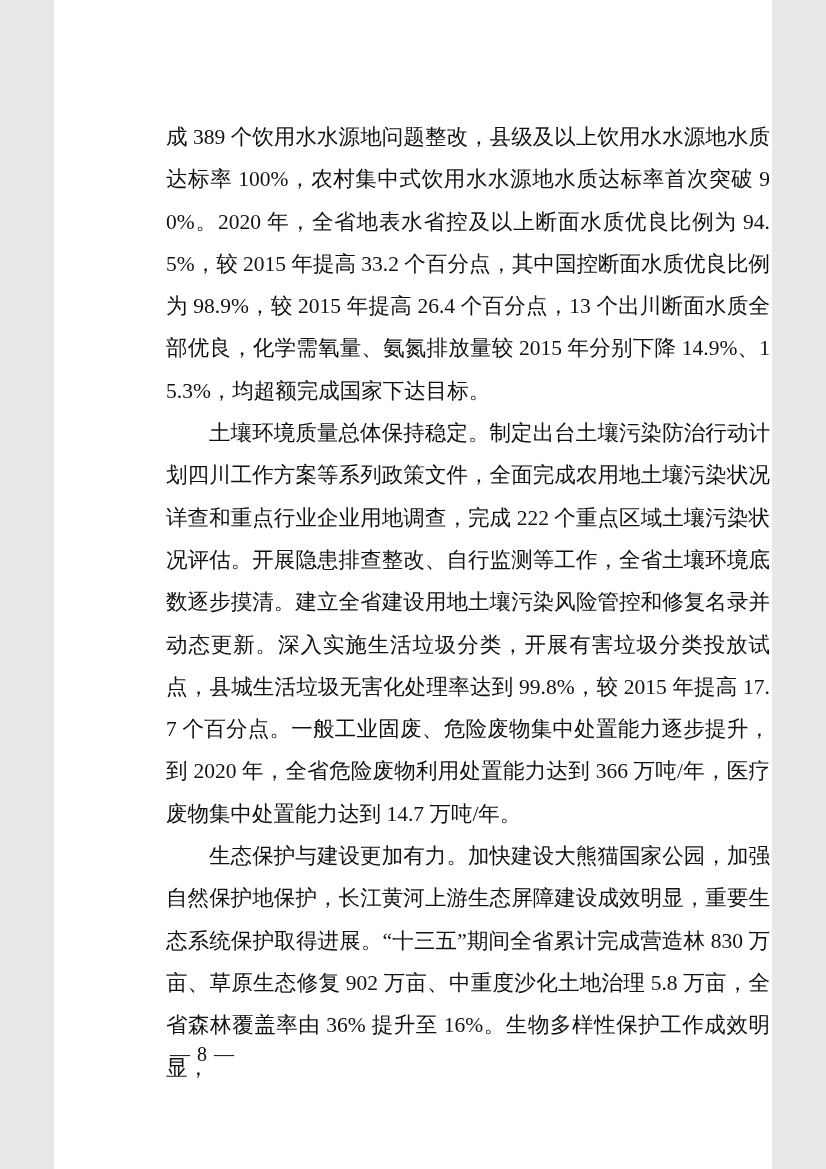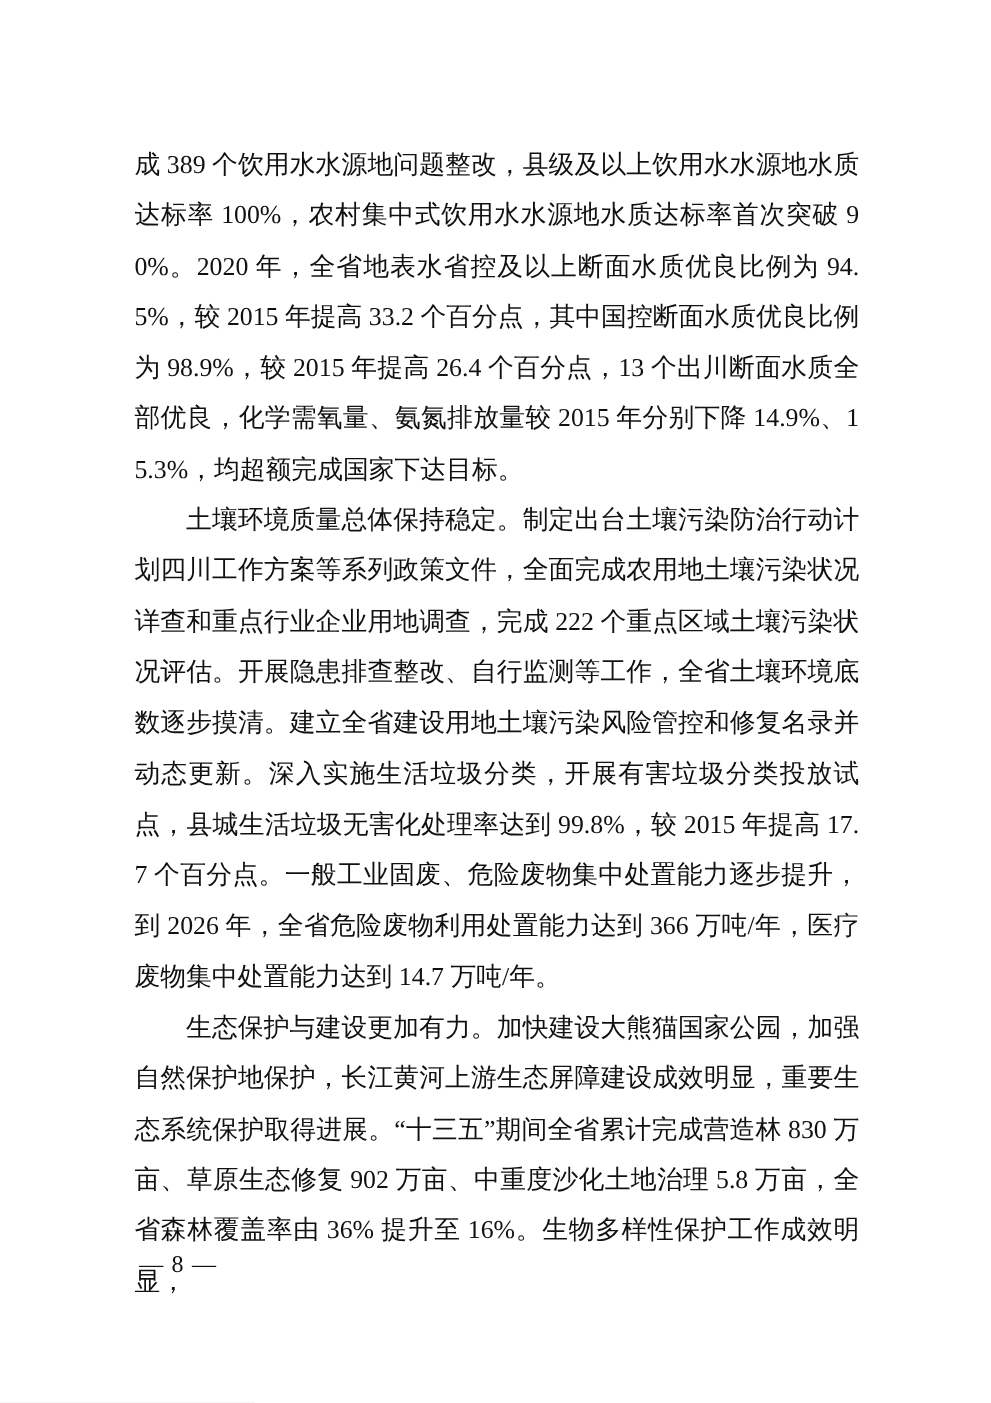--- a/index.html
+++ b/index.html
@@ -2,27 +2,28 @@
 <html><head>
 <meta charset="utf-8">
 <style>
   html, body {
     margin: 0;
     padding: 0;
     background: #e8e8e8;
   }
   .page {
     position: relative;
-    width: 826px;
+    width: 682px;
     height: 1169px;
     margin: 0 auto;
     background: #ffffff;
     overflow: hidden;
     font-family: "Liberation Serif", "DejaVu Serif", serif;
     color: #111111;
+    padding-left: 36px;
   }
   .content {
     position: absolute;
     left: 112px;
     top: 116px;
     width: 604px;
   }
   .para {
     margin: 0;
     font-size: 21.5px;
@@ -43,17 +44,17 @@
     letter-spacing: 1px;
     color: #111111;
   }
 </style>
 </head>
 <body>
 
 <div class="page">
   <div class="content">
     <p class="para continuation">成 389 个饮用水水源地问题整改，县级及以上饮用水水源地水质达标率 100%，农村集中式饮用水水源地水质达标率首次突破 90%。2020 年，全省地表水省控及以上断面水质优良比例为 94.5%，较 2015 年提高 33.2 个百分点，其中国控断面水质优良比例为 98.9%，较 2015 年提高 26.4 个百分点，13 个出川断面水质全部优良，化学需氧量、氨氮排放量较 2015 年分别下降 14.9%、15.3%，均超额完成国家下达目标。</p>
-    <p class="para">土壤环境质量总体保持稳定。制定出台土壤污染防治行动计划四川工作方案等系列政策文件，全面完成农用地土壤污染状况详查和重点行业企业用地调查，完成 222 个重点区域土壤污染状况评估。开展隐患排查整改、自行监测等工作，全省土壤环境底数逐步摸清。建立全省建设用地土壤污染风险管控和修复名录并动态更新。深入实施生活垃圾分类，开展有害垃圾分类投放试点，县城生活垃圾无害化处理率达到 99.8%，较 2015 年提高 17.7 个百分点。一般工业固废、危险废物集中处置能力逐步提升，到 2026 年，全省危险废物利用处置能力达到 366 万吨/年，医疗废物集中处置能力达到 14.7 万吨/年。</p>
+    <p class="para">土壤环境质量总体保持稳定。制定出台土壤污染防治行动计划四川工作方案等系列政策文件，全面完成农用地土壤污染状况详查和重点行业企业用地调查，完成 222 个重点区域土壤污染状况评估。开展隐患排查整改、自行监测等工作，全省土壤环境底数逐步摸清。建立全省建设用地土壤污染风险管控和修复名录并动态更新。深入实施生活垃圾分类，开展有害垃圾分类投放试点，县城生活垃圾无害化处理率达到 99.8%，较 2015 年提高 17.7 个百分点。一般工业固废、危险废物集中处置能力逐步提升，到 2020 年，全省危险废物利用处置能力达到 366 万吨/年，医疗废物集中处置能力达到 14.7 万吨/年。</p>
     <p class="para">生态保护与建设更加有力。加快建设大熊猫国家公园，加强自然保护地保护，长江黄河上游生态屏障建设成效明显，重要生态系统保护取得进展。“十三五”期间全省累计完成营造林 830 万亩、草原生态修复 902 万亩、中重度沙化土地治理 5.8 万亩，全省森林覆盖率由 36% 提升至 16%。生物多样性保护工作成效明显，</p>
   </div>
   <div class="footer">— 8 —</div>
 </div>
 
 </body></html>

